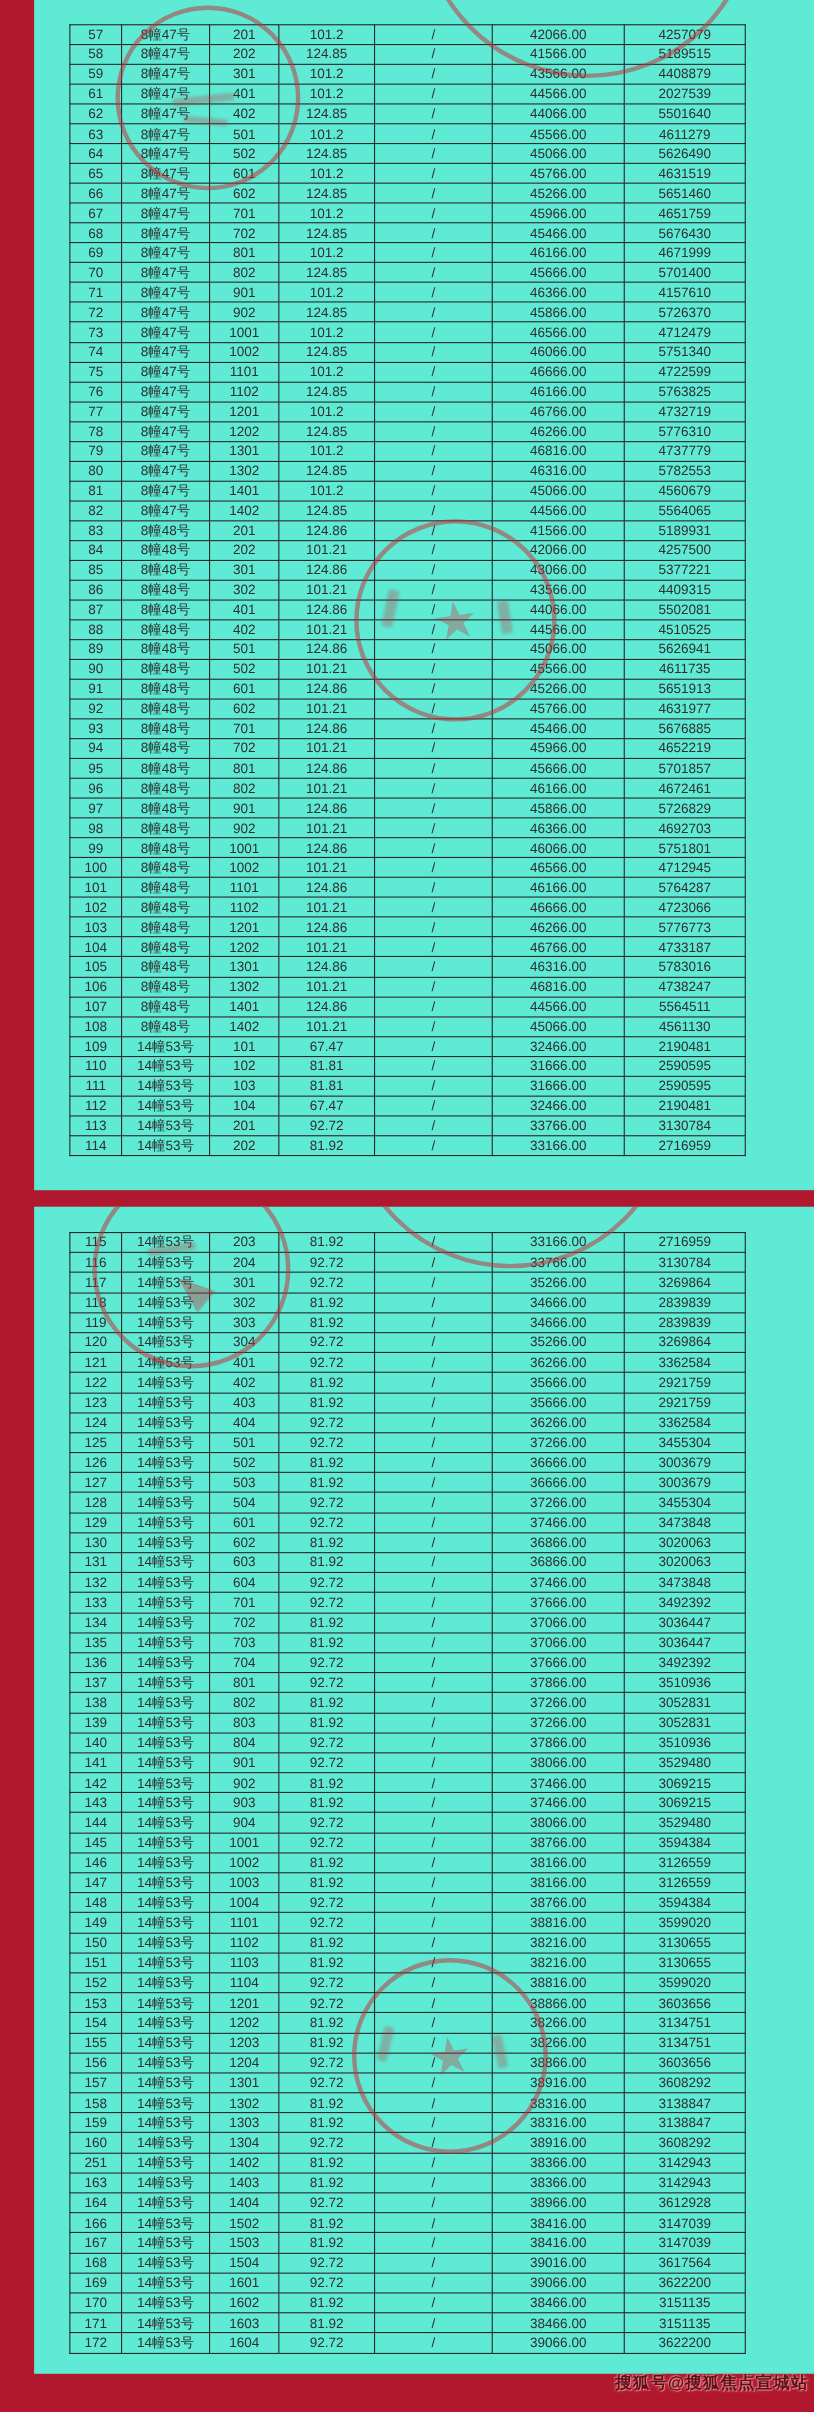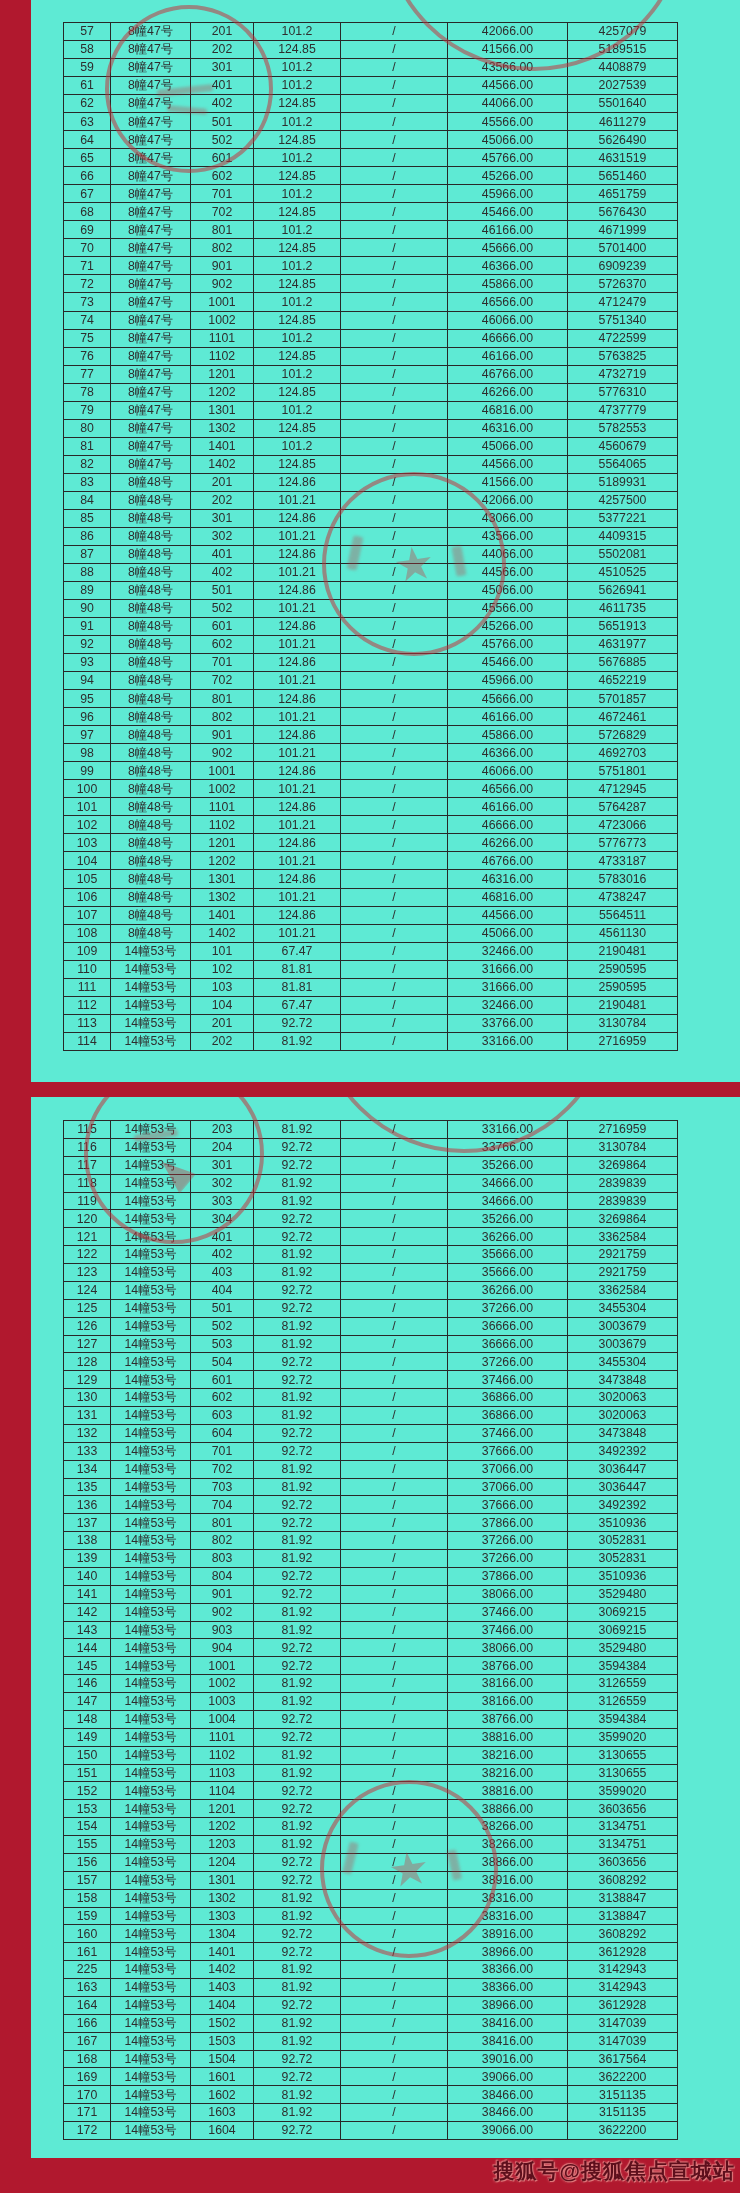--- a/index.html
+++ b/index.html
@@ -27,21 +27,21 @@
     text-align:center;vertical-align:middle;
     padding:0;line-height:1;white-space:nowrap;overflow:hidden;
   }
   
   .stamp{position:absolute;border-radius:50%;border:4px solid rgba(198,46,56,.52);filter:blur(.7px);}
   .seal-star{position:absolute;inset:0;display:flex;align-items:center;justify-content:center;
     color:rgba(198,46,56,.34);font-size:46px;transform:rotate(-8deg);}
   .smudge{position:absolute;background:rgba(198,46,56,.30);filter:blur(1.6px);border-radius:2px;}
   .watermark{
     position:absolute;top:2157px;right:5px;
-    font-weight:bold;font-size:21px;letter-spacing:1px;
+    font-weight:bold;font-size:15px;letter-spacing:1px;
     color:#5e0f1c;
     text-shadow:1px 1px 0 rgba(226,130,130,.85),-1px -1px 0 rgba(226,130,130,.7),0 0 3px rgba(240,160,160,.9);
   }
 </style>
 </head>
 <body>
 
 <div class="panel panel1">
   <table class="price">
     <colgroup>
@@ -171,21 +171,21 @@
           <td>45666.00</td>
           <td>5701400</td>
         </tr>
         <tr>
           <td>71</td>
           <td>8幢47号</td>
           <td>901</td>
           <td>101.2</td>
           <td>/</td>
           <td>46366.00</td>
-          <td>6909239</td>
+          <td>4157610</td>
         </tr>
         <tr>
           <td>72</td>
           <td>8幢47号</td>
           <td>902</td>
           <td>124.85</td>
           <td>/</td>
           <td>45866.00</td>
           <td>5726370</td>
         </tr>
@@ -1002,30 +1002,21 @@
         <tr>
           <td>160</td>
           <td>14幢53号</td>
           <td>1304</td>
           <td>92.72</td>
           <td>/</td>
           <td>38916.00</td>
           <td>3608292</td>
         </tr>
         <tr>
-          <td>161</td>
-          <td>14幢53号</td>
-          <td>1401</td>
-          <td>92.72</td>
-          <td>/</td>
-          <td>38966.00</td>
-          <td>3612928</td>
-        </tr>
-        <tr>
-          <td>225</td>
+          <td>251</td>
           <td>14幢53号</td>
           <td>1402</td>
           <td>81.92</td>
           <td>/</td>
           <td>38366.00</td>
           <td>3142943</td>
         </tr>
         <tr>
           <td>163</td>
           <td>14幢53号</td>

